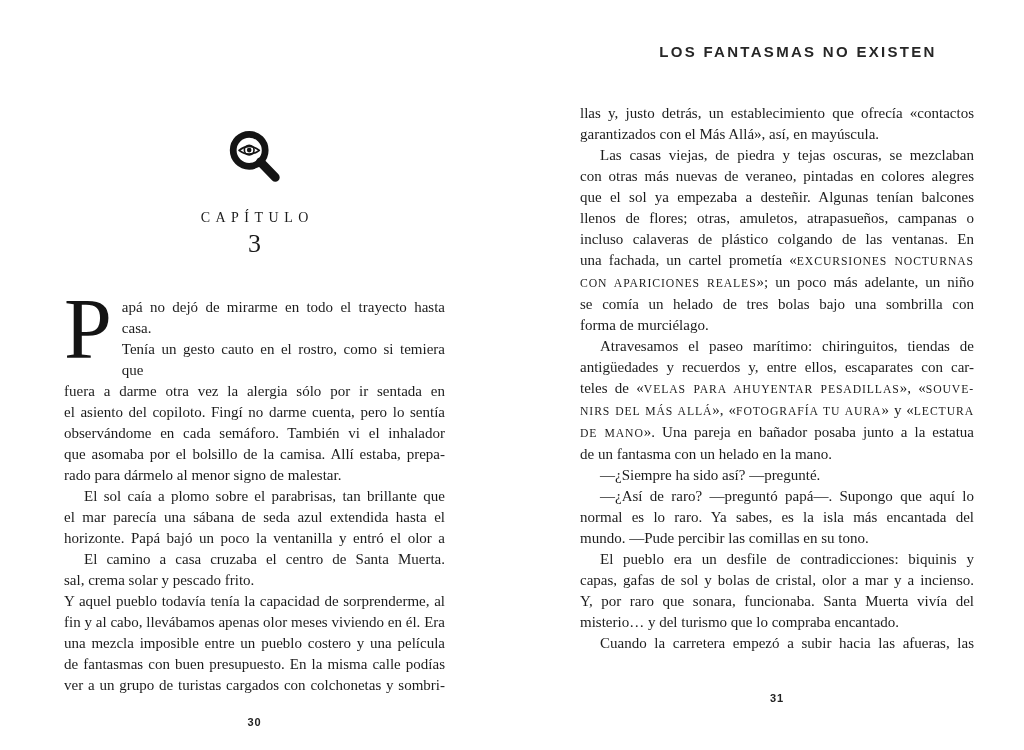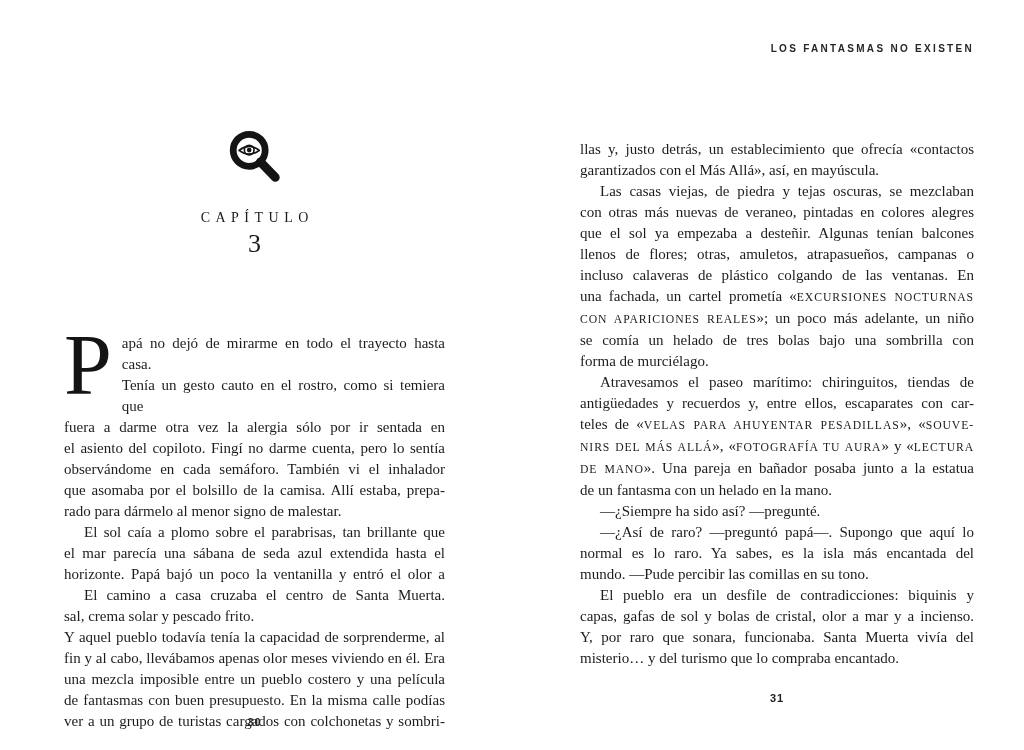--- a/index.html
+++ b/index.html
@@ -9,24 +9,24 @@
     position: relative;
     overflow: hidden;
     font-family: "Liberation Serif", serif;
     color: #1c1c1c;
     -webkit-font-smoothing: antialiased;
   }
   .spread { position: absolute; inset: 0; }
 
   
   .running-header {
-    position: absolute; left: 580px; top: 43px; width: 394px;
-    text-align: right;
+    position: absolute; left: 601px; top: 43px; width: 394px;
+    text-align: center;
     font-family: "Liberation Sans", sans-serif;
-    font-size: 10px; font-weight: 700;
+    font-size: 15px; font-weight: 700;
     letter-spacing: 2.3px;
     color: #262626;
   }
 
   
   .chapter-head {
     position: absolute; left: 64px; top: 128px; width: 381px;
     text-align: center;
   }
   .chapter-icon { display: inline-block; }
@@ -38,21 +38,21 @@
     text-indent: 5.5px; 
     color: #1b1b1b;
   }
   .chapter-number {
     margin-top: 3px;
     font-size: 26px;
     color: #1b1b1b;
   }
 
   
-  .body-col { position: absolute; margin-top: 36px; }
+  .body-col { position: absolute; }
   .left-body  { left: 64px;  top: 297px; width: 381px; }
   .right-body { left: 580px; top: 103px; width: 394px; }
 
   .line {
     font-family: "Liberation Serif", serif;
     font-size: 15px;
     line-height: 21px;
     text-align: justify;
     text-align-last: justify;
     text-justify: inter-word;
@@ -155,18 +155,19 @@
       <div class="line"><span class="sc">DE MANO</span><span>». Una pareja en bañador posaba junto a la estatua</span></div>
       <div class="line end"><span>de un fantasma con un helado en la mano.</span></div>
       <div class="line indent end"><span>—¿Siempre ha sido así? —pregunté.</span></div>
       <div class="line indent"><span>—¿Así de raro? —preguntó papá—. Supongo que aquí lo</span></div>
       <div class="line"><span>normal es lo raro. Ya sabes, es la isla más encantada del</span></div>
       <div class="line end"><span>mundo. —Pude percibir las comillas en su tono.</span></div>
       <div class="line indent"><span>El pueblo era un desfile de contradicciones: biquinis y</span></div>
       <div class="line"><span>capas, gafas de sol y bolas de cristal, olor a mar y a incienso.</span></div>
       <div class="line"><span>Y, por raro que sonara, funcionaba. Santa Muerta vivía del</span></div>
       <div class="line end"><span>misterio… y del turismo que lo compraba encantado.</span></div>
+      <div class="line indent"><span>Cuando la carretera empezó a subir hacia las afueras, las</span></div>
     </div>
 
   <div class="page-num left">30</div>
   <div class="page-num right">31</div>
 
 </div>
 
 </body></html>

